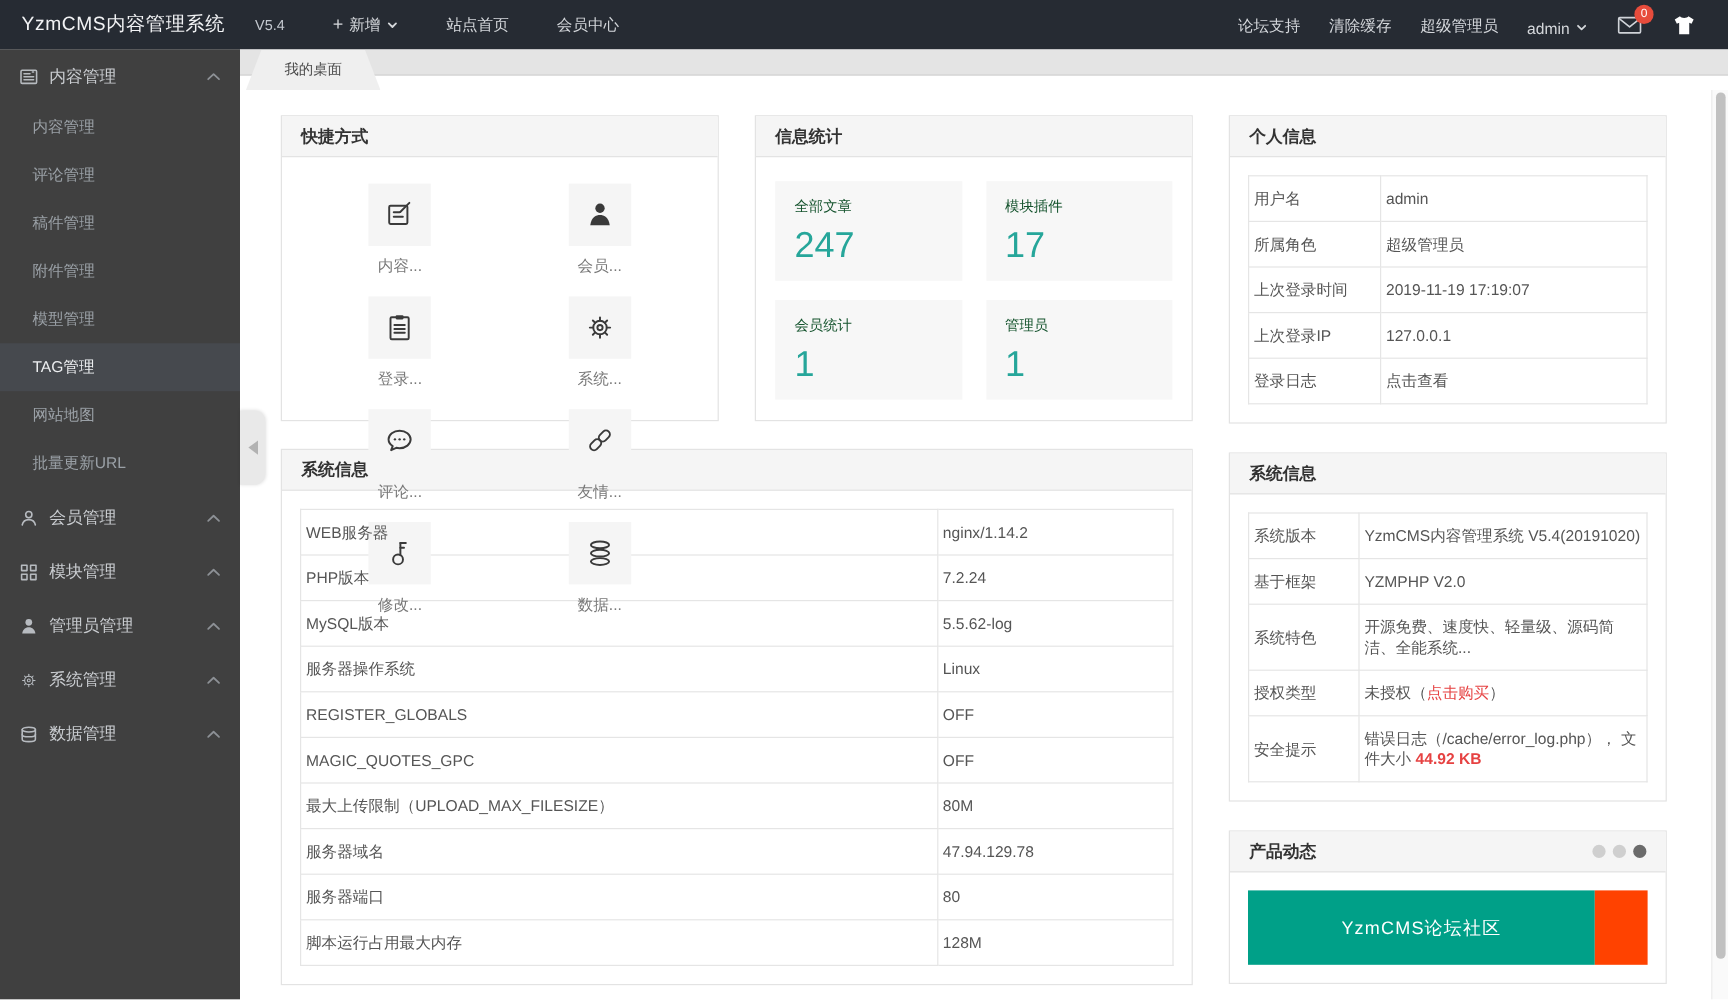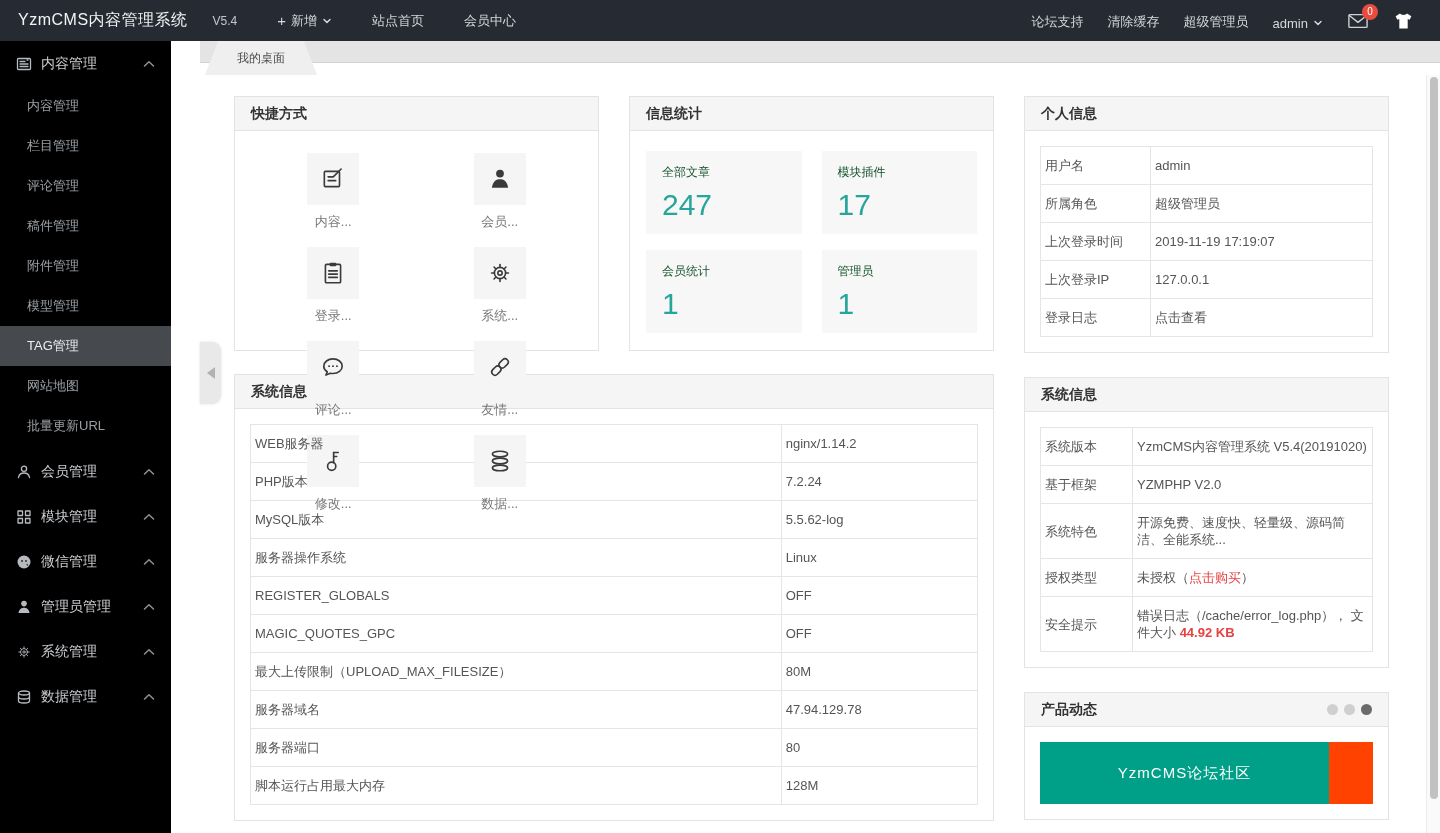--- a/index.html
+++ b/index.html
@@ -13,21 +13,21 @@
   .top-link { color:#d4d7db; font-size:13px; margin-left:40px; cursor:pointer; display:flex; align-items:center; gap:5px; white-space:nowrap; }
   .top-plus { font-size:15px; color:#d4d7db; }
   .top-right { margin-left:auto; display:flex; align-items:flex-end; gap:24px; padding-right:26px; }
   .top-right .top-link { margin-left:0; }
   .chev-down { display:inline-block; }
   .mail-wrap { position:relative; cursor:pointer; display:flex; }
   .badge { position:absolute; top:-7px; right:-9px; background:#e74c3c; color:#fff; font-size:10px; width:16px; height:16px; border-radius:50%; display:flex; align-items:center; justify-content:center; }
   .icon-btn { cursor:pointer; display:flex; align-items:center; }
 
   
-  .sidebar { position:absolute; top:41px; left:0; width:171px; bottom:0; background:#000000; z-index:20; }
+  .sidebar { position:absolute; top:41px; left:0; width:200px; bottom:0; background:#404040; z-index:20; }
   .sgroup { height:45px; display:flex; align-items:center; padding:0 16px; cursor:pointer; color:#c9ccd0; font-size:14px; }
   .sgroup .gicon { width:16px; height:16px; margin-right:9px; color:#b7bbc0; flex:none; display:flex; }
   .sgroup .gcaret { margin-left:auto; color:#8d9196; display:flex; }
   .ssub { }
   .sitem { height:40px; line-height:40px; padding-left:27px; color:#9aa0a6; font-size:13px; cursor:pointer; white-space:nowrap; }
   .sitem.active { background:#46494e; color:#eceef0; }
   .collapse-handle { position:absolute; left:200px; top:342px; width:21px; height:62px; background:#e9e9e9; border-radius:0 9px 9px 0; z-index:25; display:flex; align-items:center; justify-content:center; cursor:pointer; box-shadow:0 0 3px rgba(0,0,0,.12); }
   .collapse-tri { width:0; height:0; border-top:6px solid transparent; border-bottom:6px solid transparent; border-right:8px solid #b2b2b2; }
 
   
@@ -142,21 +142,20 @@
     </span>
     <span class="glabel">内容管理</span>
     <span class="gcaret">
       <svg class="sv" width="12" height="8" viewBox="0 0 12 8">
           <polyline points="1.5,6 6,1.8 10.5,6"></polyline>
         </svg>
     </span>
   </div>
   <div class="ssub">
     <div class="sitem">内容管理</div>
-    <div class="sitem">栏目管理</div>
     <div class="sitem">评论管理</div>
     <div class="sitem">稿件管理</div>
     <div class="sitem">附件管理</div>
     <div class="sitem">模型管理</div>
     <div class="sitem active">TAG管理</div>
     <div class="sitem">网站地图</div>
     <div class="sitem">批量更新URL</div>
   </div>
 
   <div class="sgroup" style="margin-top:3px;">
@@ -184,36 +183,20 @@
         </svg>
     </span>
     <span class="glabel">模块管理</span>
     <span class="gcaret">
       <svg class="sv" width="12" height="8" viewBox="0 0 12 8">
           <polyline points="1.5,6 6,1.8 10.5,6"></polyline>
         </svg>
     </span>
   </div>
 
-  <div class="sgroup">
-    <span class="gicon">
-      <svg width="16" height="16" viewBox="0 0 16 16">
-          <circle cx="8" cy="8" r="6.5" fill="currentColor"></circle>
-          <circle cx="6" cy="7" r="1" fill="#31363c"></circle>
-          <circle cx="10" cy="7" r="1" fill="#31363c"></circle>
-          <path d="M10 10.5 L12.5 12.5 L11.5 9.8 Z" fill="#31363c"></path>
-        </svg>
-    </span>
-    <span class="glabel">微信管理</span>
-    <span class="gcaret">
-      <svg class="sv" width="12" height="8" viewBox="0 0 12 8">
-          <polyline points="1.5,6 6,1.8 10.5,6"></polyline>
-        </svg>
-    </span>
-  </div>
 
   <div class="sgroup">
     <span class="gicon">
       <svg width="16" height="16" viewBox="0 0 16 16">
           <circle cx="8" cy="4.6" r="2.8" fill="currentColor"></circle>
           <path d="M2.5 14 C3 10 6 8.8 8 8.8 C10 8.8 13 10 13.5 14 Z" fill="currentColor"></path>
         </svg>
     </span>
     <span class="glabel">管理员管理</span>
     <span class="gcaret">

